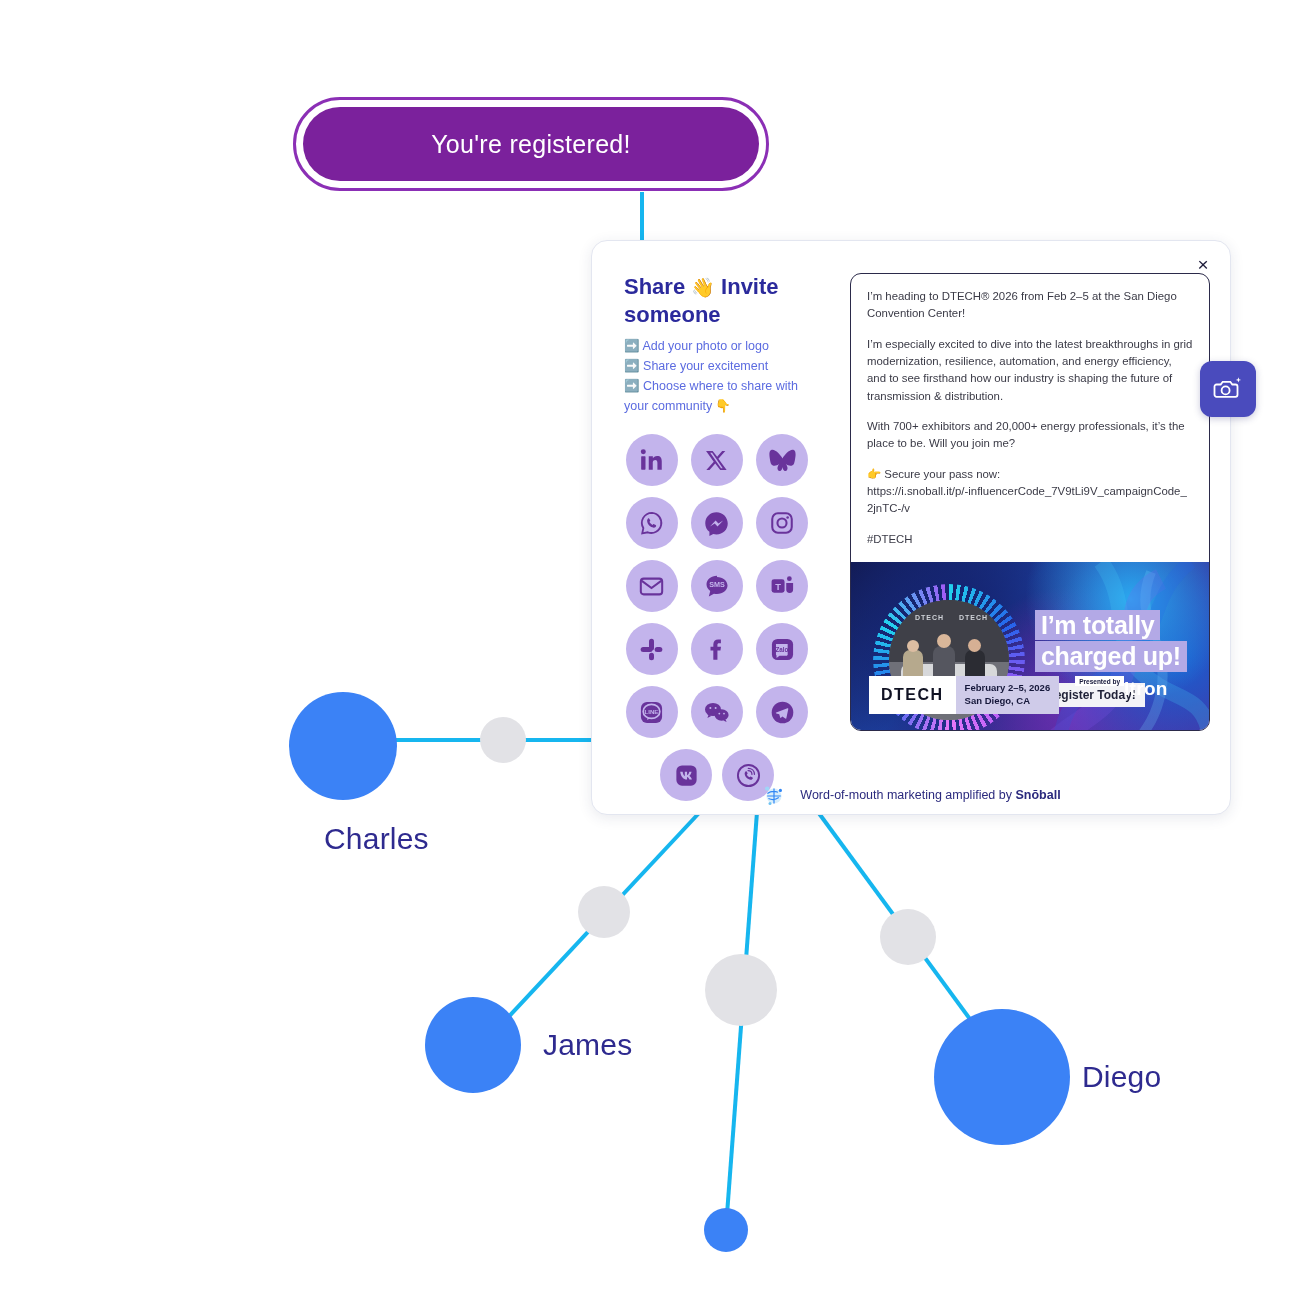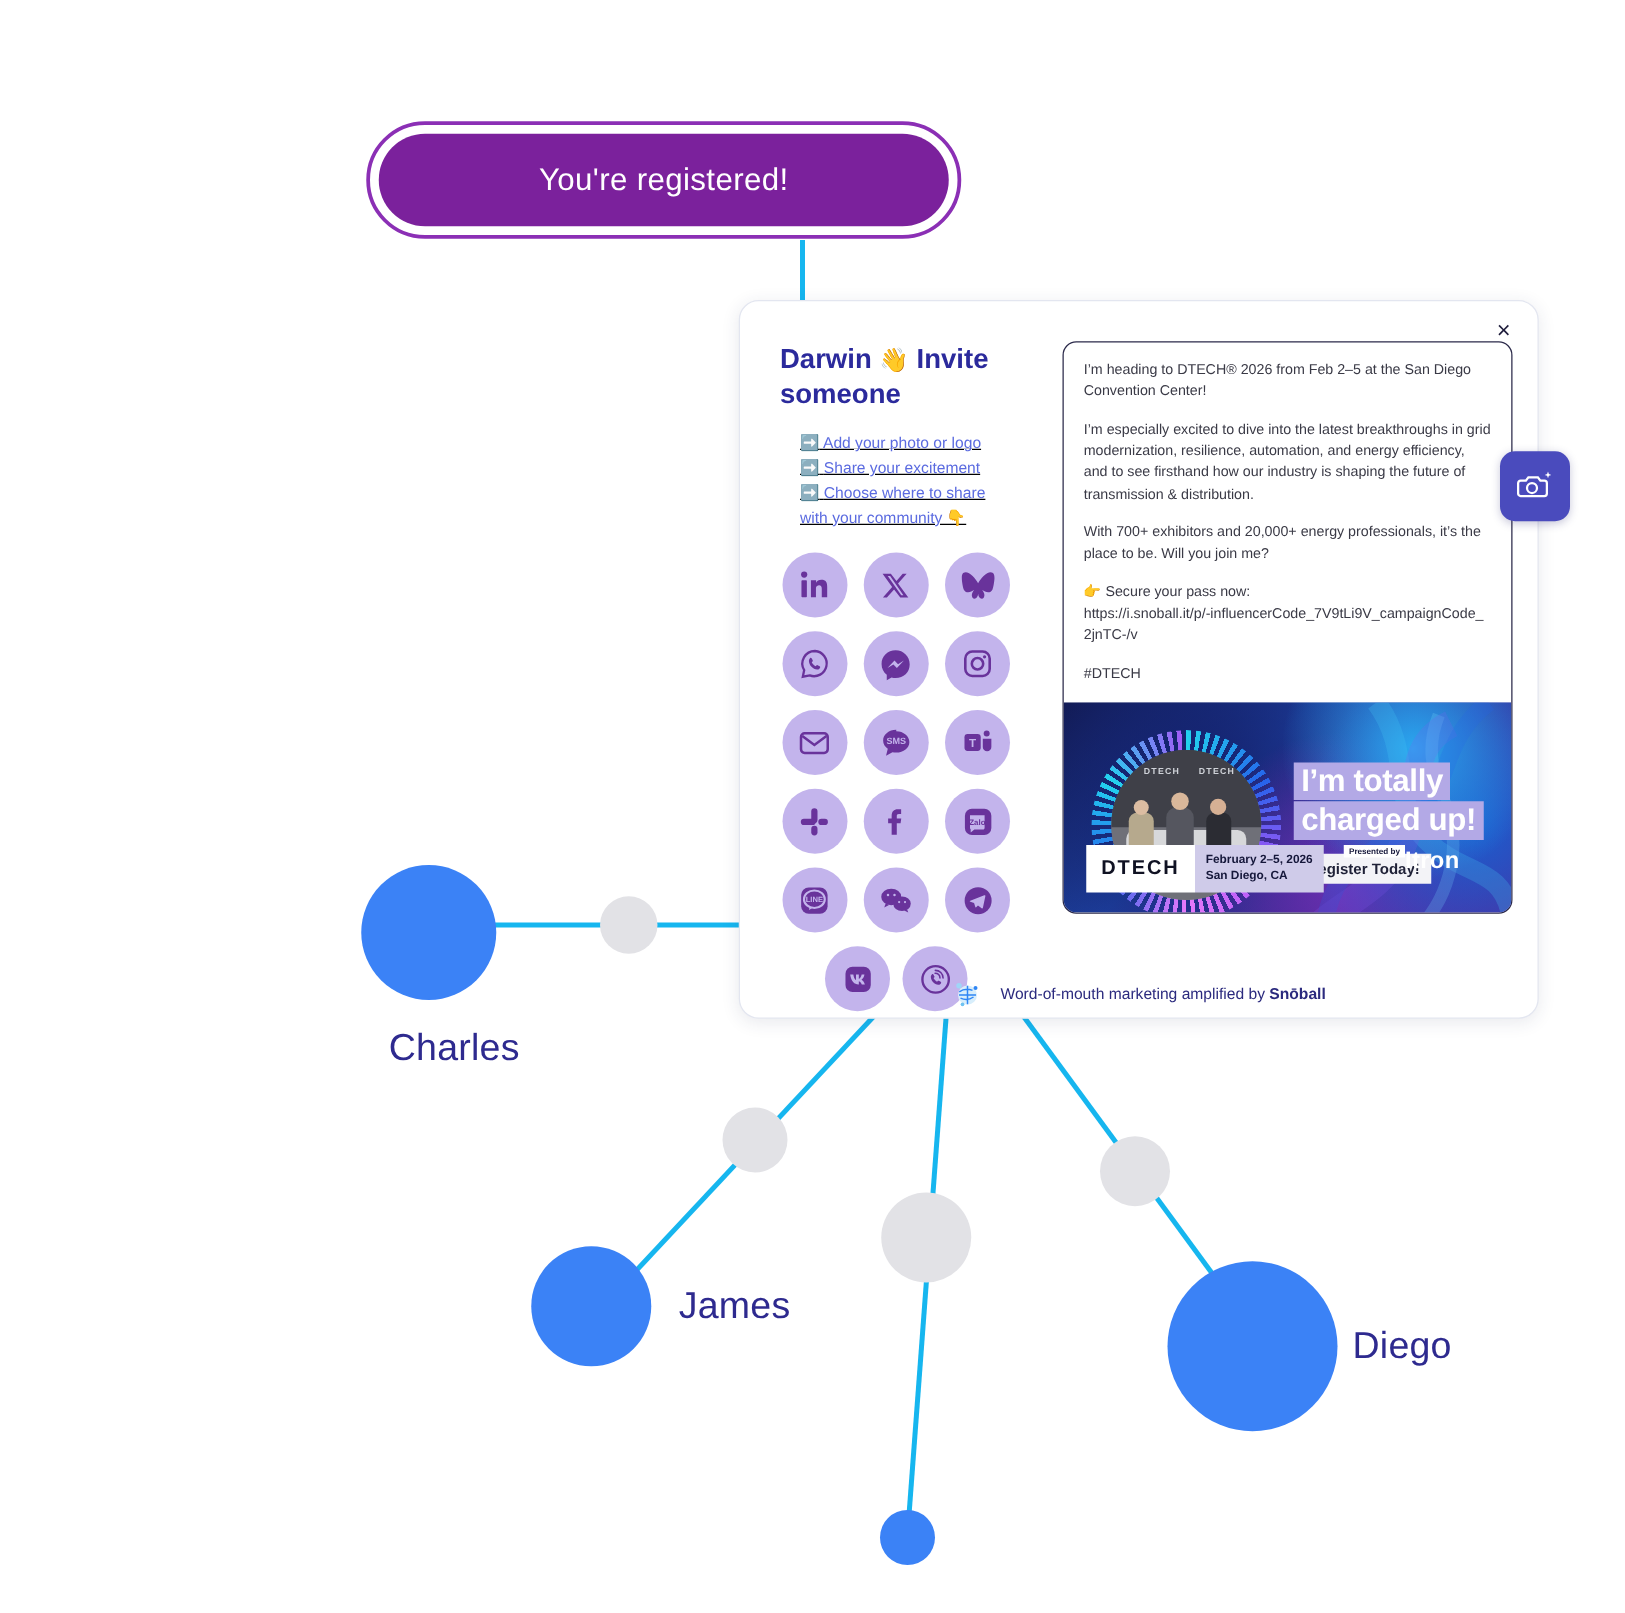--- a/index.html
+++ b/index.html
@@ -47,21 +47,21 @@
 
   .modal-body{display:flex;padding:32px 22px 0 32px;box-sizing:border-box;}
 
   
   .left-col{width:200px;flex:0 0 200px;}
   .invite-title{
     color:#2b2a9c;font-size:22px;font-weight:bold;line-height:1.28;
     margin:0 0 8px 0;
   }
   .invite-title .wave{font-size:19px;}
-  .steps{margin:16px;padding:0;list-style:none;text-decoration:underline;}
+  .steps{margin:0;padding:0;list-style:none;}
   .steps li{
     color:#5b6be0;font-size:12.5px;line-height:1.58;
     display:block;
   }
   .steps .arw{color:#2f86f5;}
 
   .social-grid{
     margin-top:18px;width:186px;
     display:grid;grid-template-columns:repeat(3,1fr);
     gap:11px 10px;justify-items:center;
@@ -183,39 +183,39 @@
     <circle cx="604" cy="912" r="26" fill="#e2e2e6"></circle>
     <circle cx="741" cy="990" r="36" fill="#e2e2e6"></circle>
     <circle cx="908" cy="937" r="28" fill="#e2e2e6"></circle>
 
     <circle cx="343" cy="746" r="54" fill="#3b82f6"></circle>
     <circle cx="473" cy="1045" r="48" fill="#3b82f6"></circle>
     <circle cx="1002" cy="1077" r="68" fill="#3b82f6"></circle>
     <circle cx="726" cy="1230" r="22" fill="#3b82f6"></circle>
   </svg>
 
-  <div class="node-label" style="left:311px;top:822px;">Charles</div>
+  <div class="node-label" style="left:324px;top:822px;">Charles</div>
   <div class="node-label" style="left:543px;top:1028px;">James</div>
   <div class="node-label" style="left:1082px;top:1060px;">Diego</div>
 
   <div class="badge-wrap">
     <div class="badge">
       <span class="badge-text">You're registered!</span>
     </div>
   </div>
 
   <div class="modal">
 
     <div class="close-btn">×</div>
 
     <div class="modal-body">
 
       <div class="left-col">
         <div class="invite-title">
-          <span>Darwin</span>
+          <span>Share</span>
           <span class="wave">👋</span>
           <span>Invite someone</span>
         </div>
         <ul class="steps">
           <li><span class="arw">➡️</span>
             <span>Add your photo or logo</span></li>
           <li><span class="arw">➡️</span>
             <span>Share your excitement</span></li>
           <li><span class="arw">➡️</span>
             <span>Choose where to share with your community 👇</span></li>

